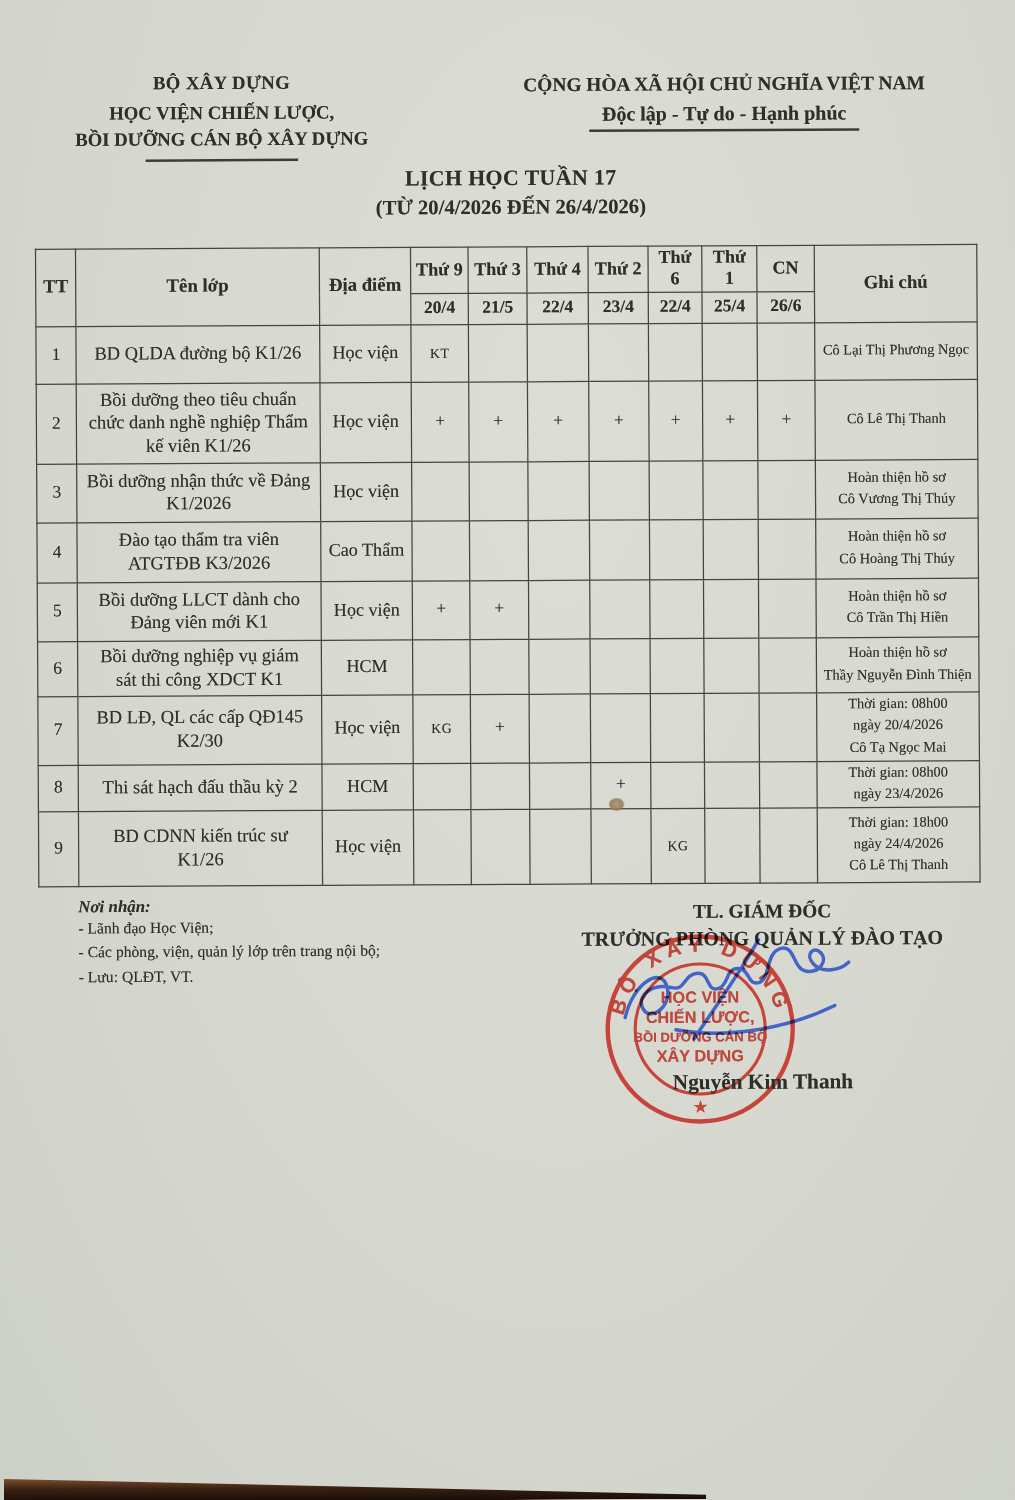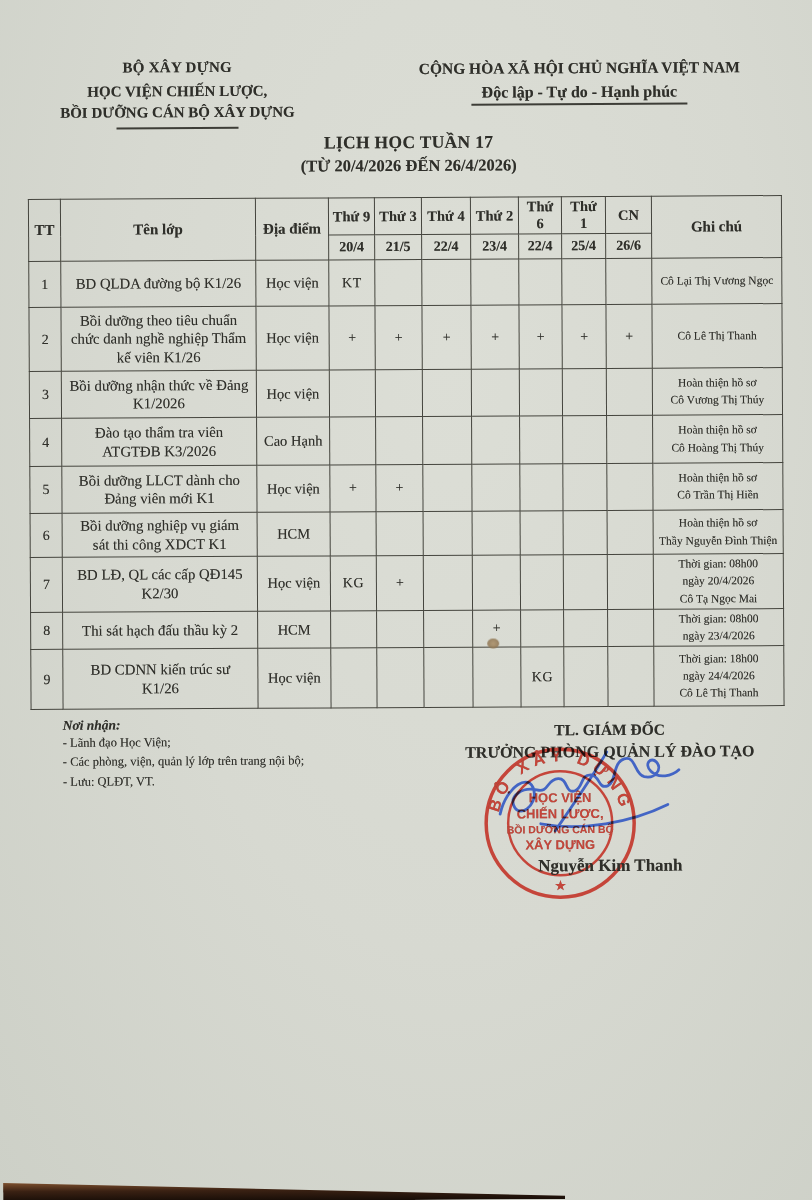--- a/index.html
+++ b/index.html
@@ -52,21 +52,21 @@
   .h-date { font-size:14px; font-weight:bold; }
   .sched tbody tr:nth-child(1){height:46px;} .sched tbody tr:nth-child(2){height:64px;}
   .sched tbody tr:nth-child(3){height:47px;} .sched tbody tr:nth-child(4){height:48px;}
   .sched tbody tr:nth-child(5){height:47px;} .sched tbody tr:nth-child(6){height:44px;}
   .sched tbody tr:nth-child(7){height:54px;} .sched tbody tr:nth-child(8){height:37px;}
   .sched tbody tr:nth-child(9){height:60px;}
   .c-tt   { font-size:14px; }
   .c-name { text-align:left; font-size:14.8px; line-height:1.25; white-space:pre-line; padding-left:5px; }
   .c-loc  { font-size:14.5px; }
   .c-day  { font-size:14px; }
-  .c-code { font-size:14px; letter-spacing:.5px; }
+  .c-code { font-size:11px; letter-spacing:.5px; }
   .c-note { font-size:11.5px; line-height:1.5; white-space:pre-line; }
 
   
   .noi-nhan { left:62px; top:716px; width:300px; }
   .noi-nhan .nn-title { font-size:13.5px; font-weight:bold; font-style:italic; }
   .noi-nhan .nn-item  { font-size:12.5px; line-height:1.55; }
 
   .approval { left:428px; top:722px; width:362px; text-align:center; font-weight:bold; }
   .approval .l1 { font-size:15.5px; }
   .approval .l2 { font-size:16px; margin-top:4px; }
@@ -153,21 +153,21 @@
         <td class="c-tt">1</td>
         <td class="c-name">BD QLDA đường bộ K1/26</td>
         <td class="c-loc">Học viện</td>
         <td class="c-day c-code">KT</td>
         <td class="c-day"></td>
         <td class="c-day"></td>
         <td class="c-day"></td>
         <td class="c-day"></td>
         <td class="c-day"></td>
         <td class="c-day"></td>
-        <td class="c-note">Cô Lại Thị Vương Ngọc</td>
+        <td class="c-note">Cô Lại Thị Phương Ngọc</td>
       </tr>
       <tr>
         <td class="c-tt">2</td>
         <td class="c-name">Bồi dưỡng theo tiêu chuẩn chức danh nghề nghiệp Thẩm kế viên K1/26</td>
         <td class="c-loc">Học viện</td>
         <td class="c-day">+</td>
         <td class="c-day">+</td>
         <td class="c-day">+</td>
         <td class="c-day">+</td>
         <td class="c-day">+</td>
@@ -187,21 +187,21 @@
         <td class="c-day"></td>
         <td class="c-day"></td>
         <td class="c-day"></td>
         <td class="c-note">Hoàn thiện hồ sơ
 Cô Vương Thị Thúy</td>
       </tr>
       <tr>
         <td class="c-tt">4</td>
         <td class="c-name">Đào tạo thẩm tra viên
 ATGTĐB K3/2026</td>
-        <td class="c-loc">Cao Hạnh</td>
+        <td class="c-loc">Cao Thẩm</td>
         <td class="c-day"></td>
         <td class="c-day"></td>
         <td class="c-day"></td>
         <td class="c-day"></td>
         <td class="c-day"></td>
         <td class="c-day"></td>
         <td class="c-day"></td>
         <td class="c-note">Hoàn thiện hồ sơ
 Cô Hoàng Thị Thúy</td>
       </tr>

